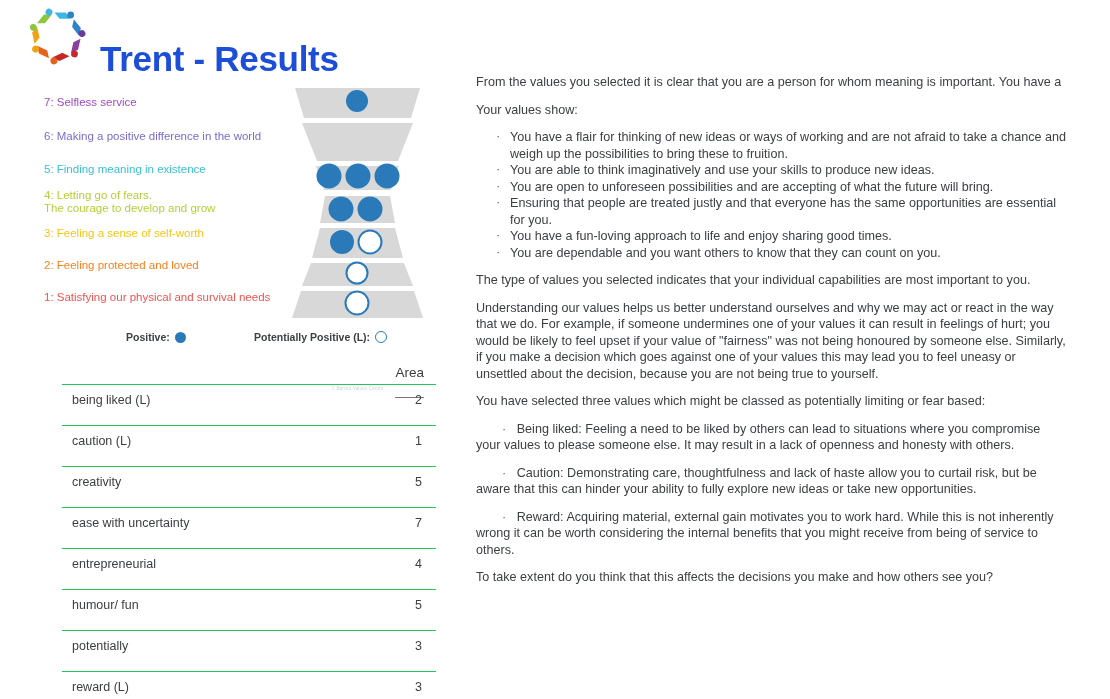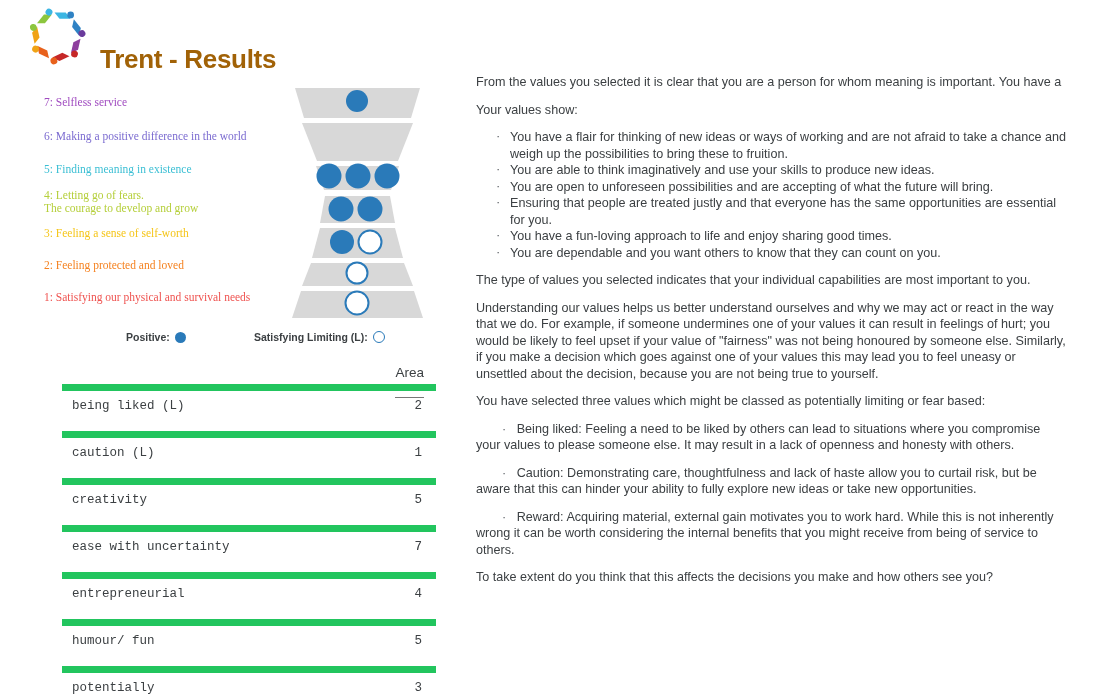--- a/index.html
+++ b/index.html
@@ -28,23 +28,23 @@
   #logo {
     margin-left: 26px;
     width: 62px;
     height: 62px;
     position: relative;
     flex: 0 0 auto;
   }
   #logo svg { display: block; }
   #page-title {
     margin-left: 12px;
-    font-size: 26px;
+    font-size: 35px;
     font-weight: bold;
-    color: #a16207;
+    color: #1d4ed8;
     letter-spacing: -0.3px;
     font-family: "Liberation Sans", sans-serif;
     margin-top: 46px;
   }
 
   
   #left-col {
     position: absolute;
     left: 0; top: 80px;
     width: 470px;
@@ -54,21 +54,21 @@
   #levels-block {
     position: relative;
     height: 250px;
   }
   .level-label {
     position: absolute;
     left: 44px;
     font-size: 11.5px;
     line-height: 13px;
     white-space: pre-line;
-    font-family: Liberation Serif, serif;
+    font-family: Liberation Sans, sans-serif;
   }
 
   
   #funnel {
     position: absolute;
     left: 253px;
     top: 0;
     width: 190px;
     height: 240px;
   }
@@ -138,25 +138,25 @@
     text-align: right;
     font-weight: normal;
     font-size: 13.5px;
     color: #3c4043;
   }
   #area-table th.col-area span {
     border-bottom: 1.2px solid #777;
     padding-bottom: 17px;
   }
   #area-table td {
-    border-top: 7px solid #22c55e;
+    border-top: 1px solid #22c55e;
     padding: 8px 0 18px 10px;
     font-size: 12.5px;
     color: #3c4043;
-    font-family: Liberation Mono, monospace;
+    font-family: Liberation Sans, sans-serif;
   }
   #area-table td.val {
     text-align: right;
     padding-right: 14px;
     padding-left: 0;
   }
   #area-table tbody tr:last-child td { border-bottom: 1px solid #e3e5e7; }
 
   
   #right-col {
@@ -300,21 +300,21 @@
 
     <div id="funnel-credit">© Barrett Values Centre</div>
   </div>
 
   <div id="legend">
     <div class="legend-item" id="legend-positive">
       <span>Positive:</span>
       <span class="dot-filled"></span>
     </div>
     <div class="legend-item" id="legend-limiting">
-      <span>Satisfying Limiting (L):</span>
+      <span>Potentially Positive (L):</span>
       <span class="dot-open"></span>
     </div>
   </div>
 
   <table id="area-table">
     <thead>
       <tr>
         <th class="col-name"></th>
         <th class="col-area"><span>Area</span></th>
       </tr>

